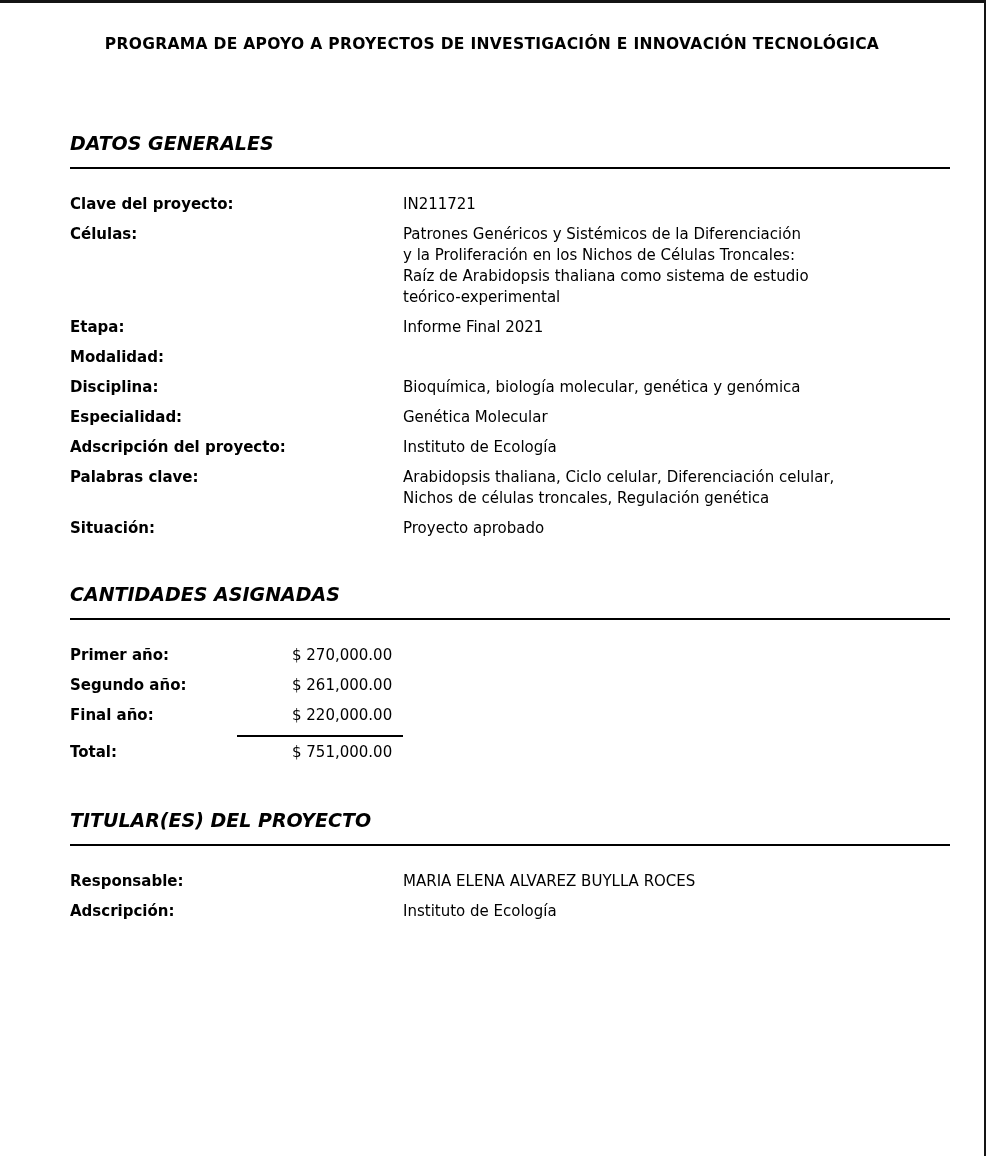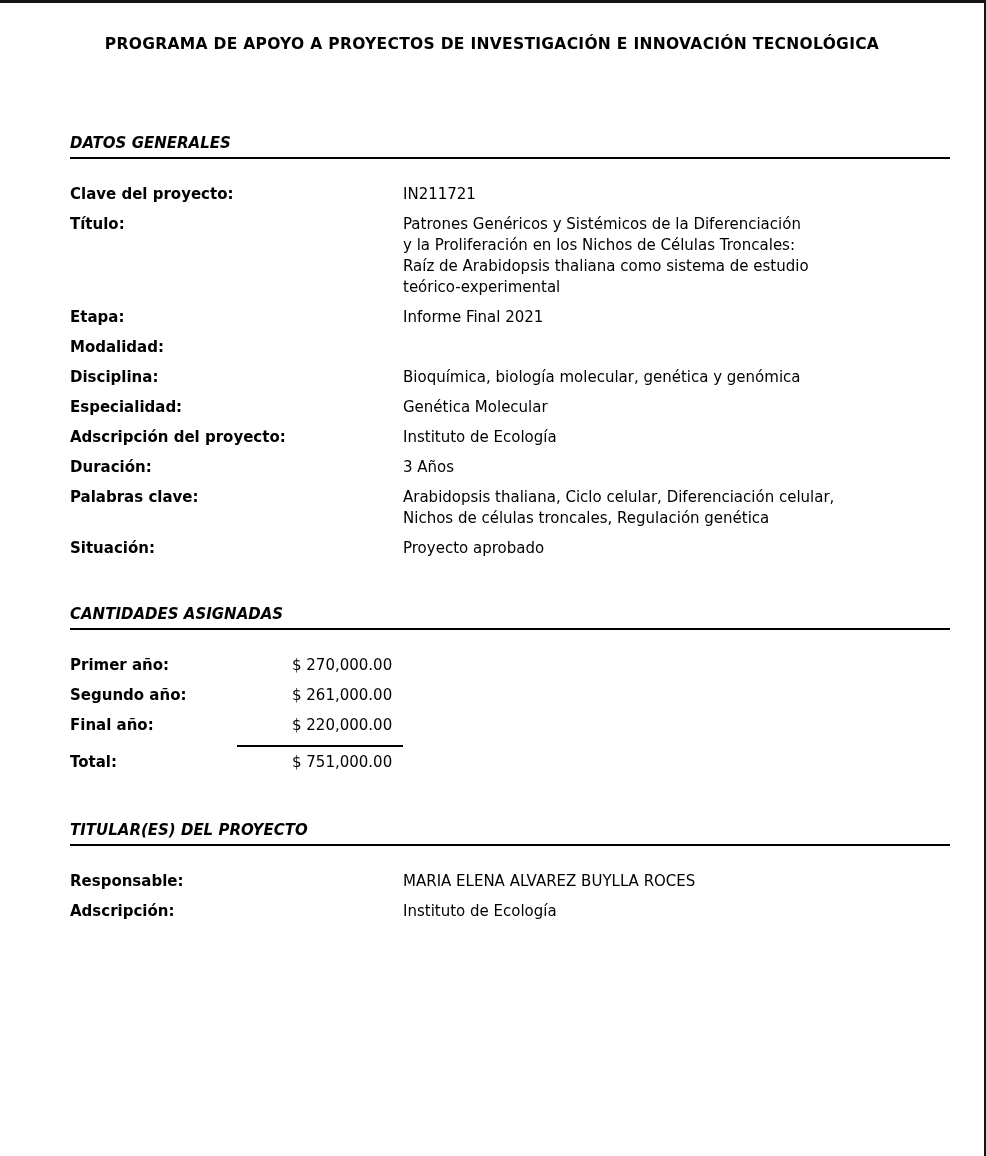--- a/index.html
+++ b/index.html
@@ -23,25 +23,25 @@
     font-weight: bold;
     letter-spacing: 0.3px;
     line-height: 19px;
   }
   .sec {
     margin-left: 70px;
     margin-right: 34px;
   }
   .sec-heading {
     margin: 0;
-    font-size: 15px;
+    font-size: 19px;
     font-weight: bold;
     font-style: italic;
     line-height: 19px;
-    padding-bottom: 4px;
+    padding-bottom: 14px;
     border-bottom: 2px solid #000000;
   }
   .sec-datos      { margin-top: 80px; }
   .sec-cantidades { margin-top: 46px; }
   .sec-titulares  { margin-top: 48px; }
   .rows { margin-top: 25px; }
   .row {
     display: flex;
     line-height: 21px;
     margin-bottom: 9px;
@@ -71,21 +71,21 @@
   <h1 class="doc-title">PROGRAMA DE APOYO A PROYECTOS DE INVESTIGACIÓN E INNOVACIÓN TECNOLÓGICA</h1>
 
   <section class="sec sec-datos">
     <h2 class="sec-heading">DATOS GENERALES</h2>
     <div class="rows">
       <div class="row">
         <div class="label">Clave del proyecto:</div>
         <div class="value">IN211721</div>
       </div>
       <div class="row">
-        <div class="label">Título:</div>
+        <div class="label">Células:</div>
         <div class="value">Patrones Genéricos y Sistémicos de la Diferenciación
 y la Proliferación en los Nichos de Células Troncales:
 Raíz de Arabidopsis thaliana como sistema de estudio
 teórico-experimental</div>
       </div>
       <div class="row">
         <div class="label">Etapa:</div>
         <div class="value">Informe Final 2021</div>
       </div>
       <div class="row">
@@ -95,24 +95,20 @@
         <div class="label">Disciplina:</div>
         <div class="value">Bioquímica, biología molecular, genética y genómica</div>
       </div>
       <div class="row">
         <div class="label">Especialidad:</div>
         <div class="value">Genética Molecular</div>
       </div>
       <div class="row">
         <div class="label">Adscripción del proyecto:</div>
         <div class="value">Instituto de Ecología</div>
-      </div>
-      <div class="row">
-        <div class="label">Duración:</div>
-        <div class="value">3 Años</div>
       </div>
       <div class="row">
         <div class="label">Palabras clave:</div>
         <div class="value">Arabidopsis thaliana, Ciclo celular, Diferenciación celular,
 Nichos de células troncales, Regulación genética</div>
       </div>
       <div class="row">
         <div class="label">Situación:</div>
         <div class="value">Proyecto aprobado</div>
       </div>

